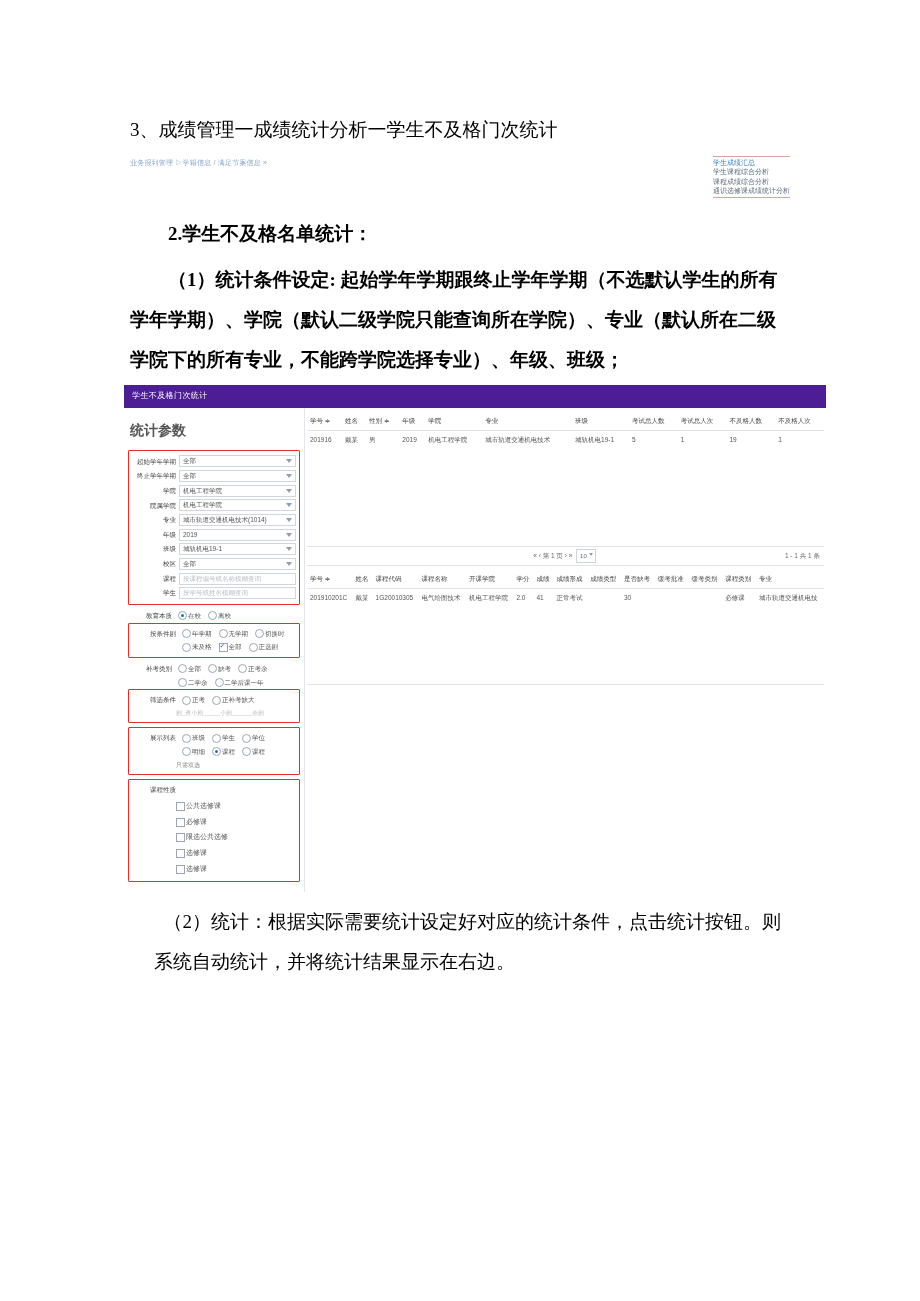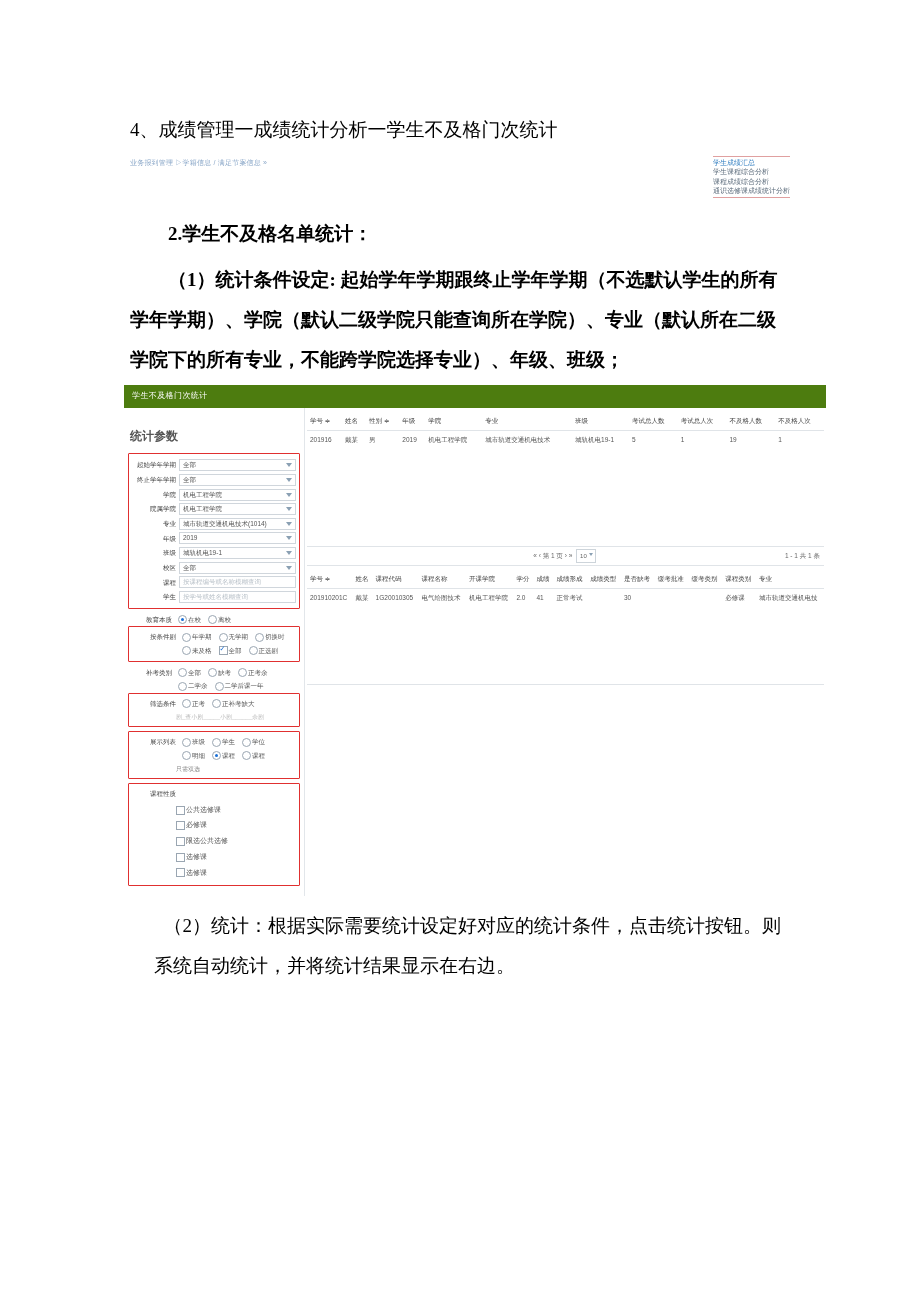--- a/index.html
+++ b/index.html
@@ -50,38 +50,38 @@
   
   .app-shot {
     width: 702px;
     margin: 6px 0 10px -6px;
     font-family: Arial, "Microsoft YaHei", sans-serif;
     font-size: 7px;
     color: #555;
     background: #fff;
   }
   .titlebar {
-    background: #4d7c0f;
+    background: #4c1d95;
     color: #fff;
     font-size: 8px;
     padding: 3px 8px;
     letter-spacing: 0.4px;
   }
   .app-body {
     display: flex;
   }
   .left-panel {
     width: 172px;
     border-right: 1px solid #e2e6ea;
     padding: 4px 4px 6px 4px;
   }
   .panel-title {
-    font-size: 12px;
+    font-size: 14px;
     color: #555;
-    margin: 12px 0 4px 2px;
+    margin: 4px 0 4px 2px;
     font-weight: bold;
   }
   .redbox {
     border: 1.6px solid #e03030;
     padding: 3px 3px;
     margin-bottom: 4px;
     border-radius: 1px;
   }
   .row { display: flex; align-items: center; margin: 1px 0; min-height: 11px; }
   .lbl {
@@ -177,21 +177,21 @@
   .grid-space2 { height: 78px; border-bottom:1px solid #e0e4e8;}
   .faded { color:#bbb; }
 
   p { margin: 0 0 6px 0; }
 </style>
 </head>
 <body>
 
 <div class="page">
 
-  <p>4、成绩管理一成绩统计分析一学生不及格门次统计</p>
+  <p>3、成绩管理一成绩统计分析一学生不及格门次统计</p>
 
   <div class="crumb-strip">
     <div class="crumb-left">业务报到管理 ▷学籍信息 / 满足节案信息 »</div>
     <div class="crumb-right">
       <span class="crumb-right-box">
         <span class="hi">学生成绩汇总</span><br>
         <span>学生课程综合分析</span><br>
         <span>课程成绩综合分析</span><br>
         <span>通识选修课成绩统计分析</span>
       </span>

